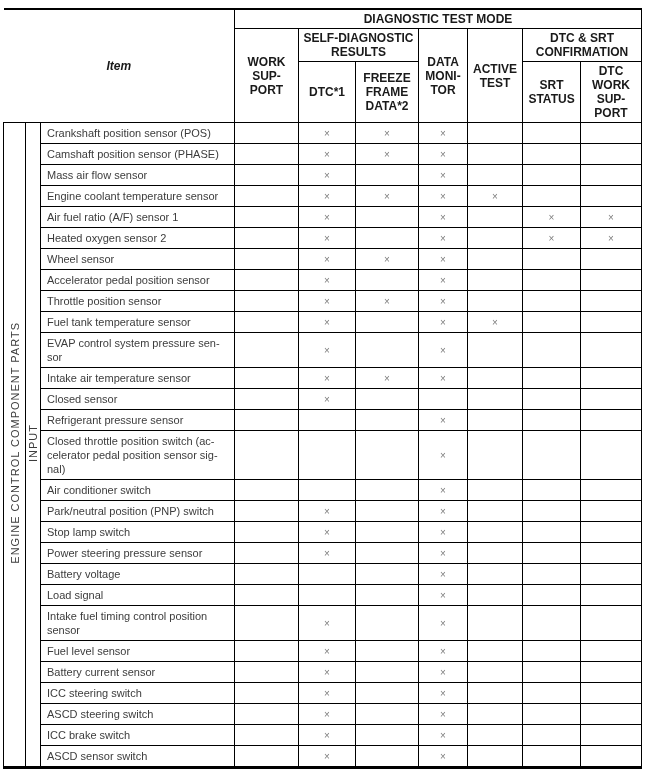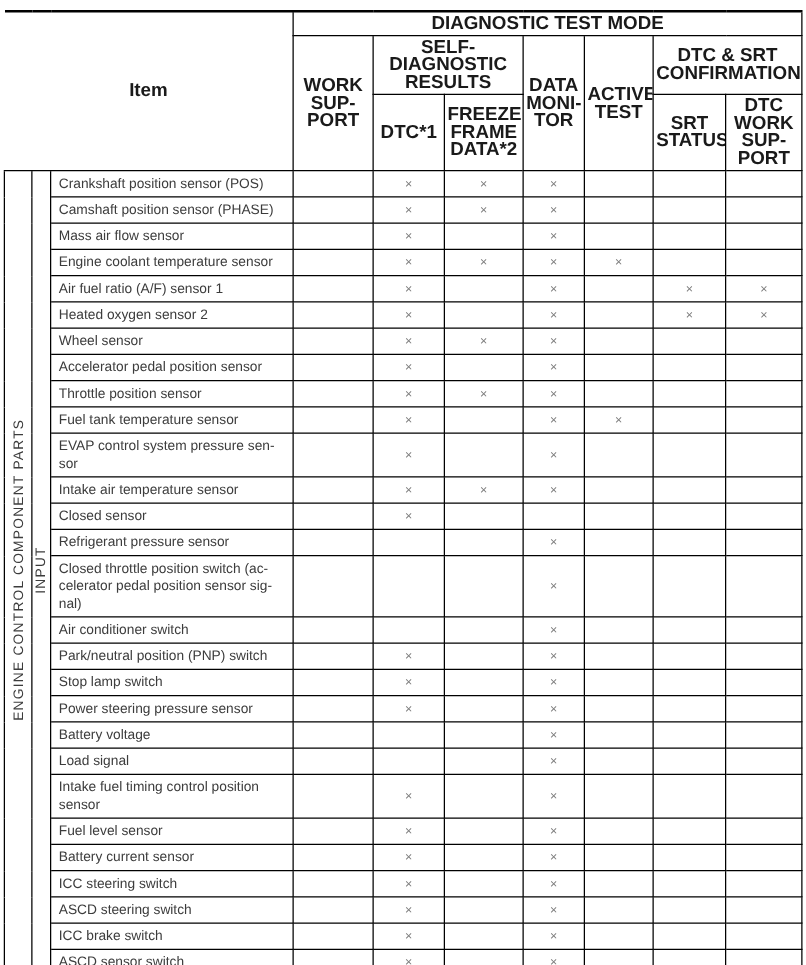--- a/index.html
+++ b/index.html
@@ -21,30 +21,31 @@
     width: 638px;
     margin: 8px 0 0 3px;
     border-top: 2px solid #000;
     border-bottom: 3px solid #000;
   }
   .diag-table th, .diag-table td {
     border: 1px solid #000;
     overflow: hidden;
   }
   thead th {
-    font-size: 15px;
+    font-size: 12px;
     font-weight: bold;
     color: #1a1a1a;
     vertical-align: middle;
     white-space: pre-line;
     line-height: 14px;
     padding: 2px;
   }
   th.item-header {
     border-left: none;
+    font-style: italic;
   }
   tr.hrow-a { height: 19px; }
   tr.hrow-b { height: 33px; }
   tr.hrow-c { height: 61px; }
   tr.body-row { height: 21px; }
   td.item-cell {
     font-size: 11px;
     color: #3c3c3c;
     line-height: 14px;
     padding: 3px 2px 3px 6px;

